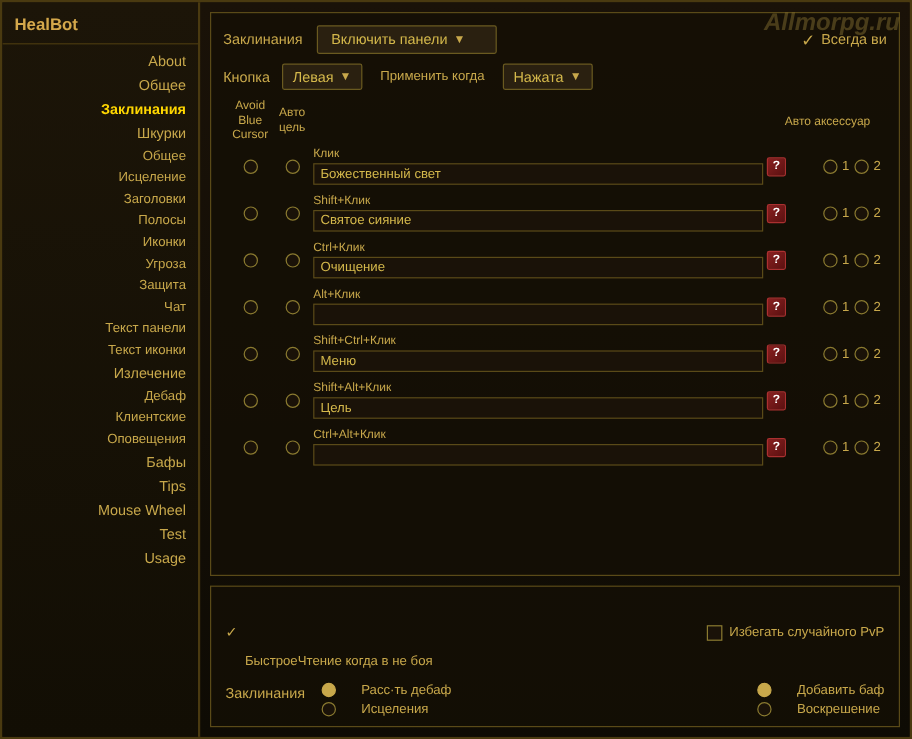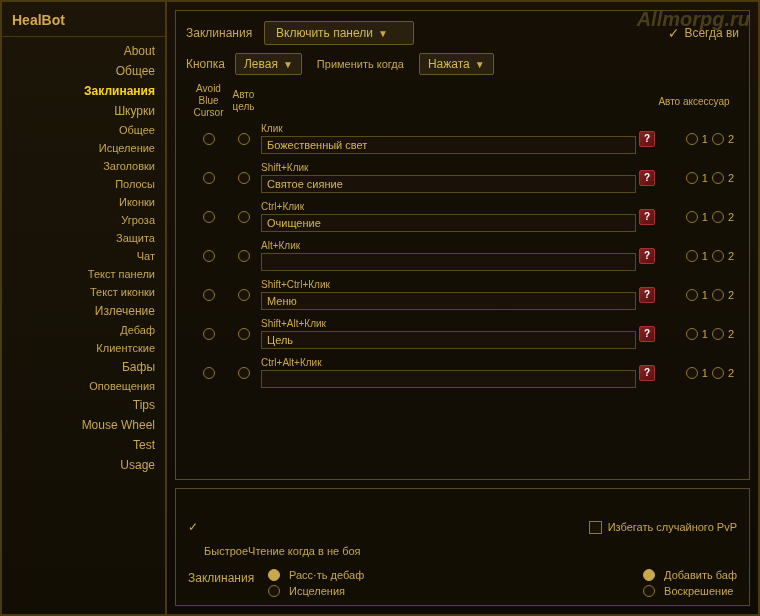--- a/index.html
+++ b/index.html
@@ -126,21 +126,21 @@
       align-items: center;
       margin-bottom: 4px;
       padding: 0 5px;
     }
     .th {
       color: #c8a84b;
       font-size: 11px;
       text-align: center;
     }
     .th.left { text-align: left; }
-    .th.right { text-align: center; }
+    .th.right { text-align: left; }
 
     
     .spell-row {
       display: grid;
       grid-template-columns: 35px 35px 1fr 18px 80px;
       align-items: center;
       margin-bottom: 8px;
       padding: 0 5px;
     }
 
@@ -267,21 +267,21 @@
 
     .radio-options {
       display: flex;
       flex-direction: column;
       gap: 4px;
     }
 
     .radio-option {
       display: flex;
       align-items: center;
-      gap: 9px;
+      gap: 21px;
       cursor: pointer;
     }
 
     .header-row {
       display: flex;
       align-items: center;
       margin-bottom: 8px;
       gap: 8px;
     }
 
@@ -324,22 +324,22 @@
     <div class="sidebar-item sub">Полосы</div>
     <div class="sidebar-item sub">Иконки</div>
     <div class="sidebar-item sub">Угроза</div>
     <div class="sidebar-item sub">Защита</div>
     <div class="sidebar-item sub">Чат</div>
     <div class="sidebar-item sub">Текст панели</div>
     <div class="sidebar-item sub">Текст иконки</div>
     <div class="sidebar-item">Излечение</div>
     <div class="sidebar-item sub">Дебаф</div>
     <div class="sidebar-item sub">Клиентские</div>
+    <div class="sidebar-item sub">Оповещения</div>
     <div class="sidebar-item">Бафы</div>
-    <div class="sidebar-item sub">Оповещения</div>
     <div class="sidebar-item">Tips</div>
     <div class="sidebar-item">Mouse Wheel</div>
     <div class="sidebar-item">Test</div>
     <div class="sidebar-item">Usage</div>
   </div>
 
   <div class="content">
 
     <div class="watermark">Allmorpg.ru</div>
 

